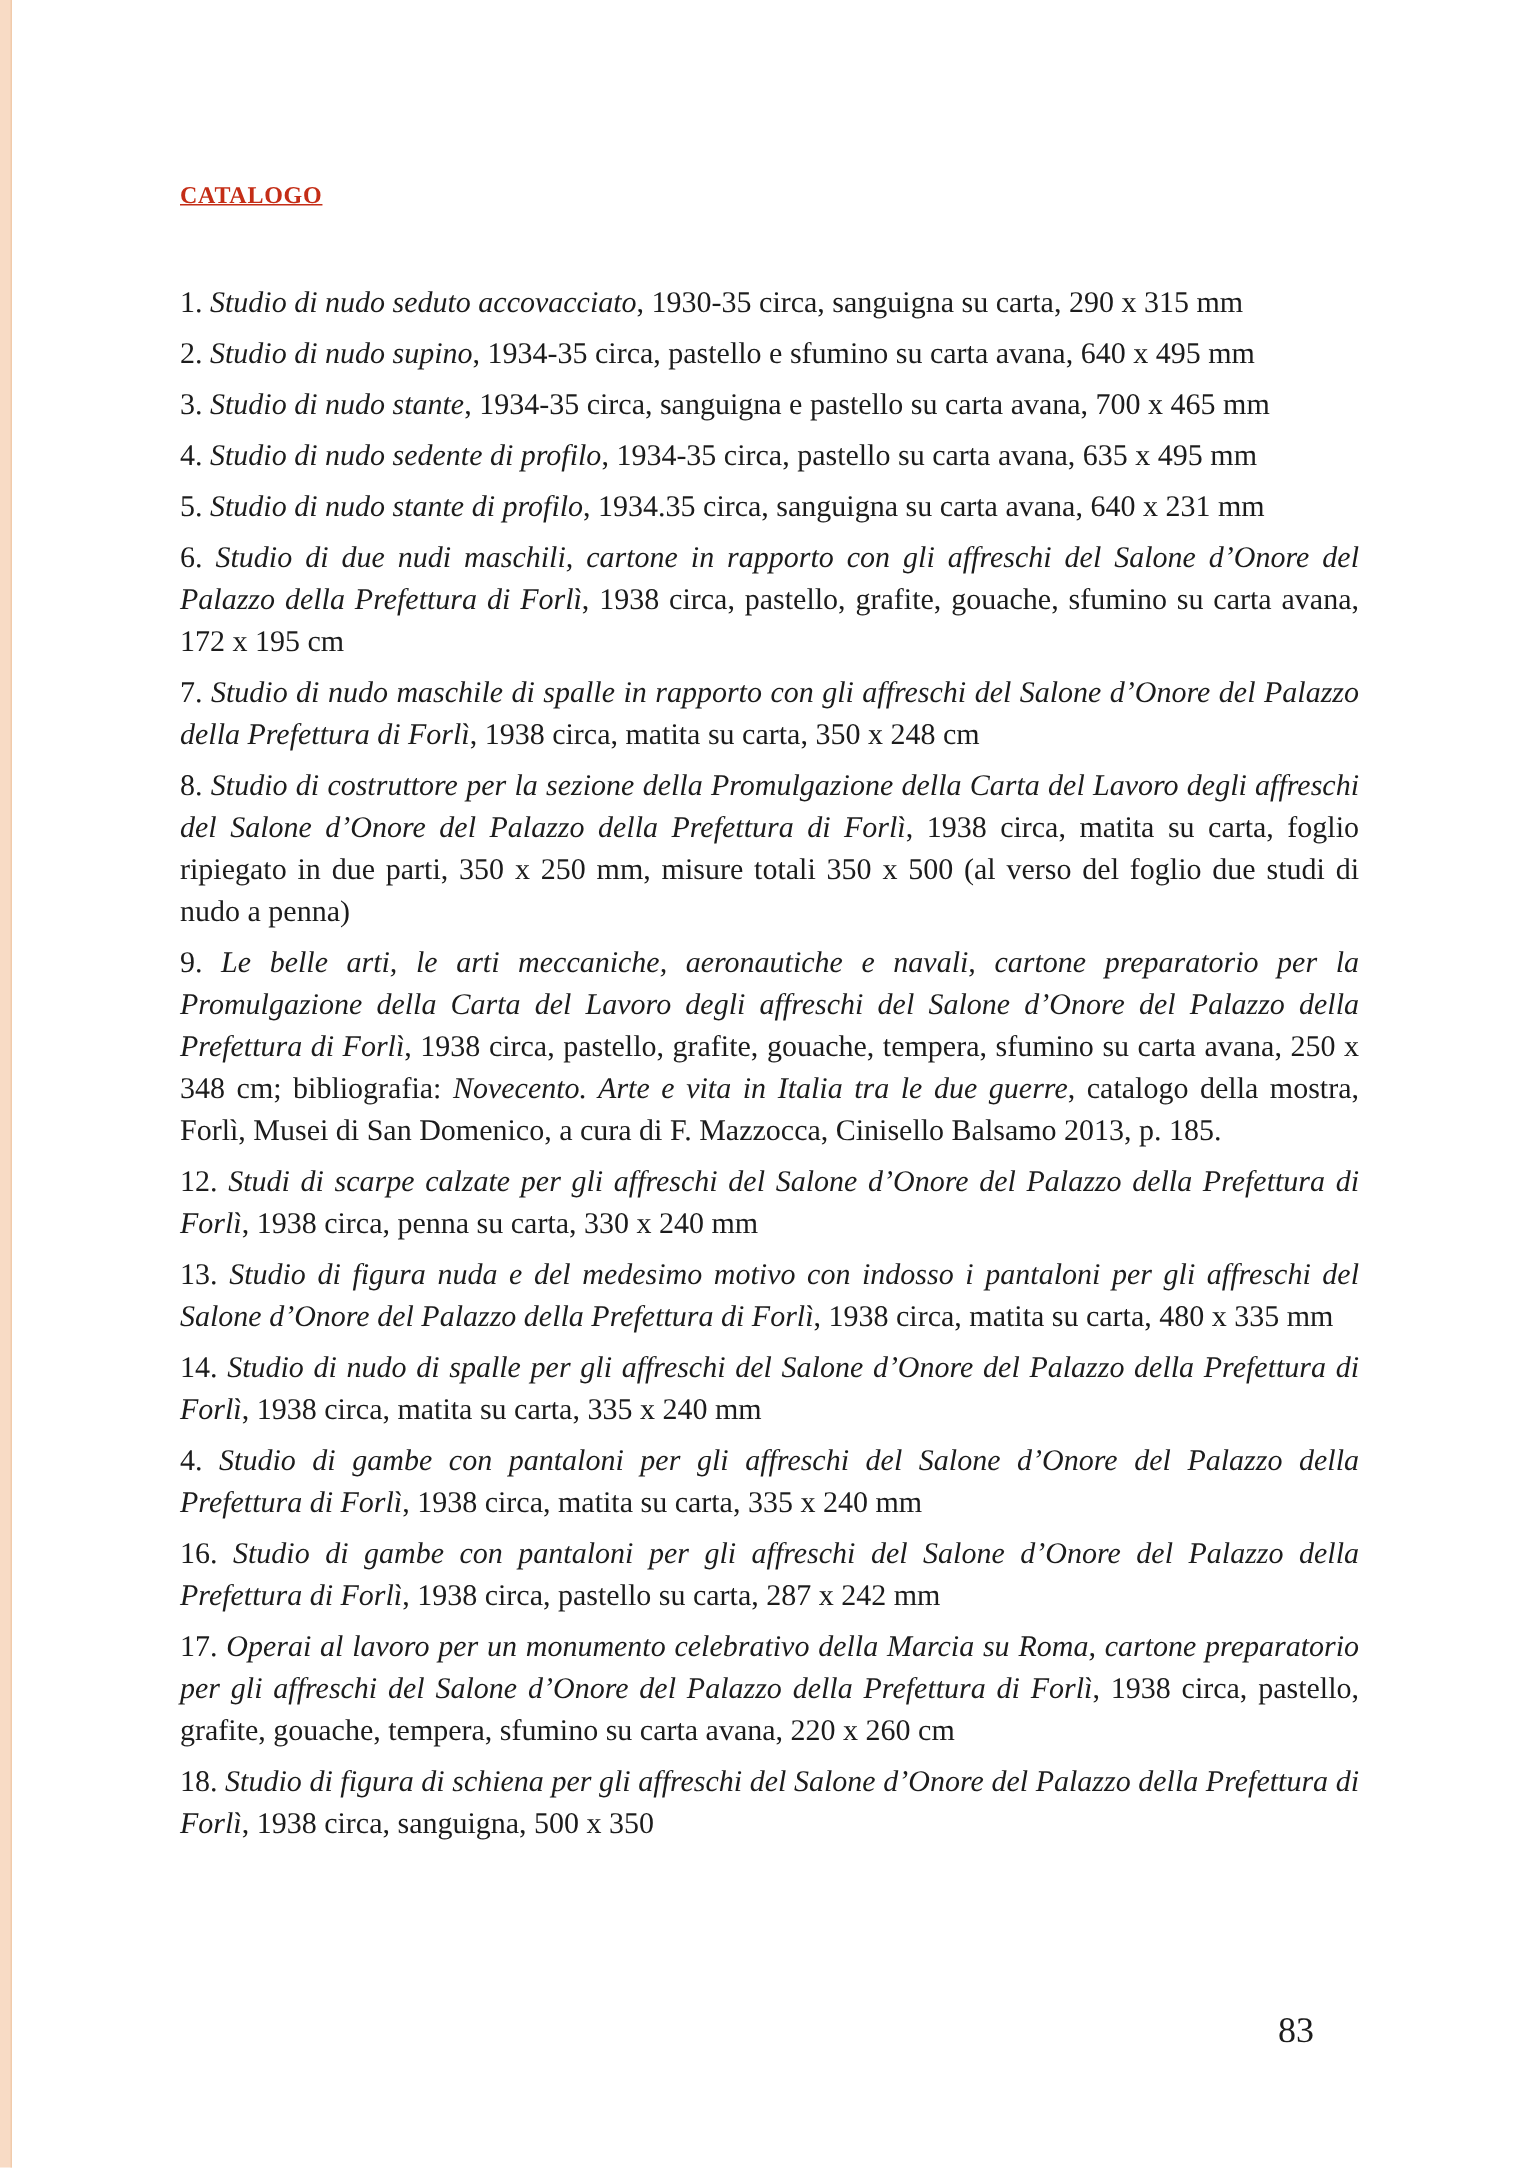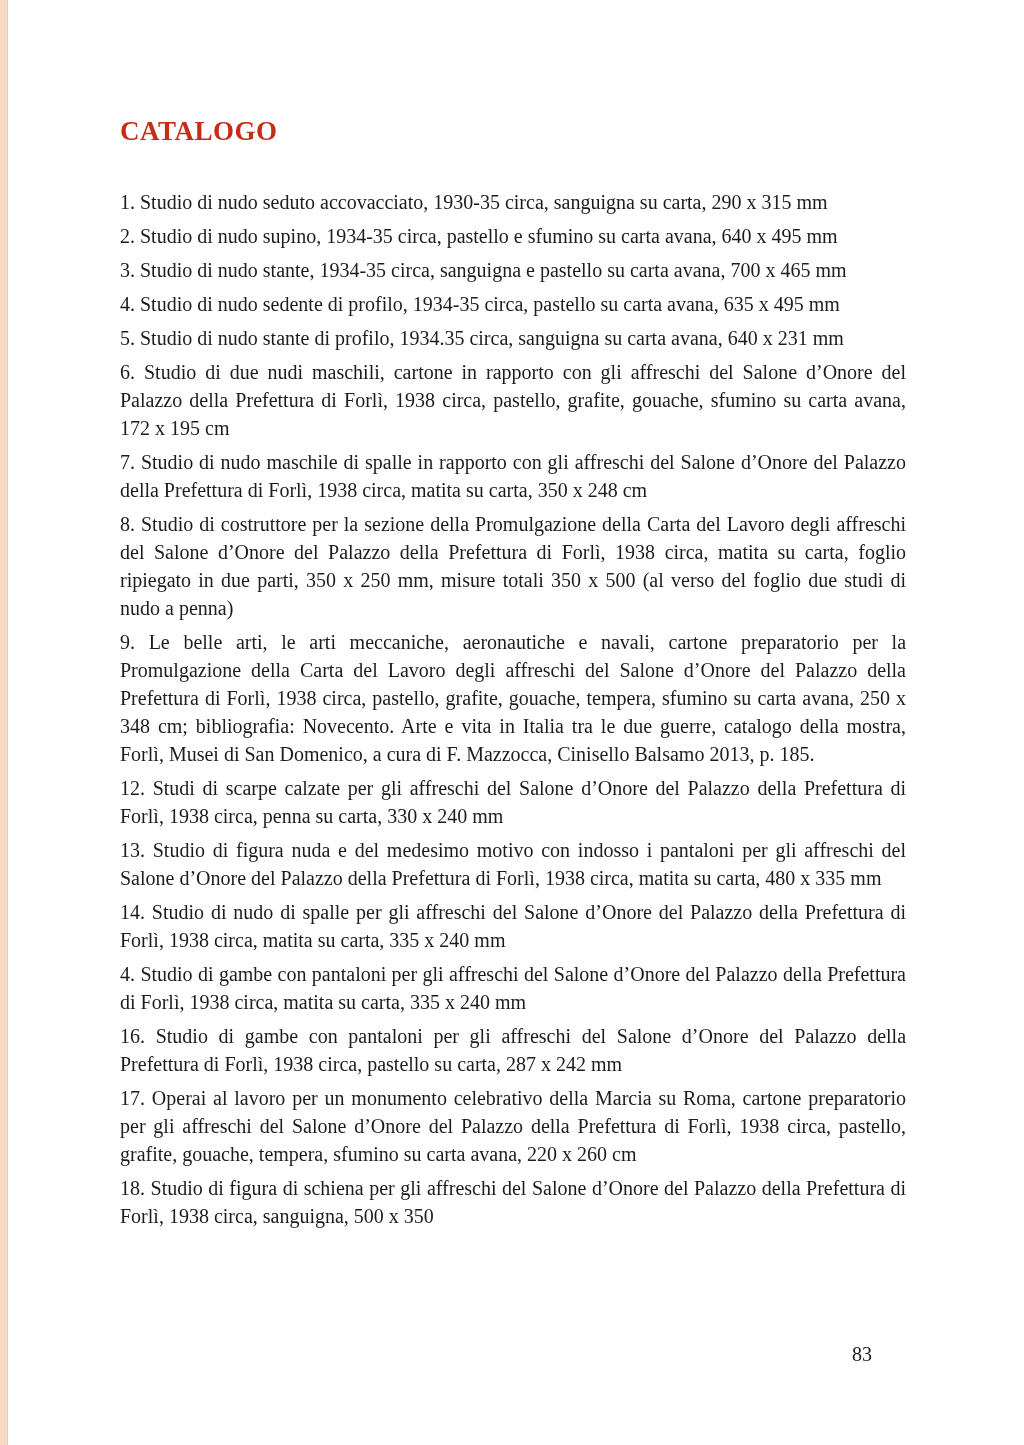--- a/index.html
+++ b/index.html
@@ -27,46 +27,48 @@
     border-right: 1px solid #f1cbab;
   }
   .content {
     position: absolute;
     left: 120px;
     top: 118px;
     width: 786px;
   }
   .title {
     margin: 0;
-    font-size: 27px;
+    font-size: 16px;
     line-height: 26px;
     font-weight: bold;
     letter-spacing: 0.5px;
     color: var(--title-color, #c42d16);
+    text-decoration: underline;
   }
   .entries {
     margin-top: 44px;
   }
   .entry {
     margin: 0 0 6px 0;
     font-size: 20px;
     line-height: 28px;
     text-align: justify;
     color: var(--text-color, #1c1c1c);
   }
   .entry .it {
+    font-style: italic;
   }
   .entry .num {
     font-style: normal;
   }
   .page-number {
     position: absolute;
     left: 852px;
     top: 1340px;
-    font-size: 20px;
+    font-size: 24px;
     line-height: 28px;
     color: var(--text-color, #1c1c1c);
     text-align: right;
   }
 </style>
 </head>
 <body style="background: rgb(255, 255, 255);">
 
 <div class="edge-strip"></div>
 

